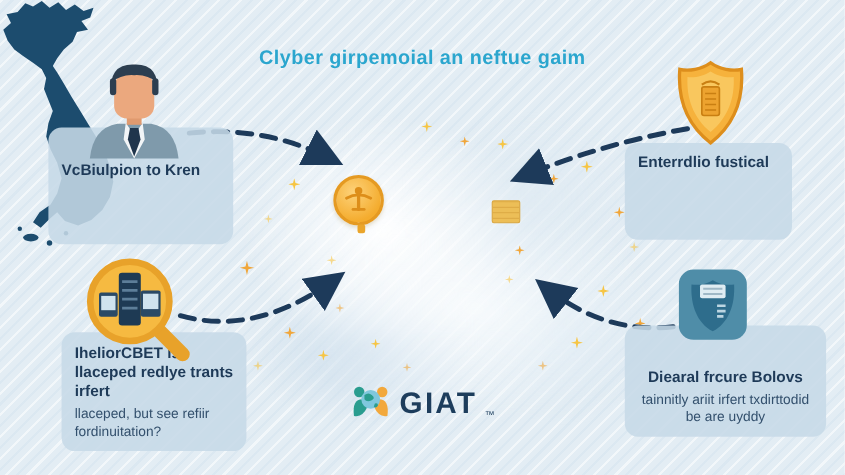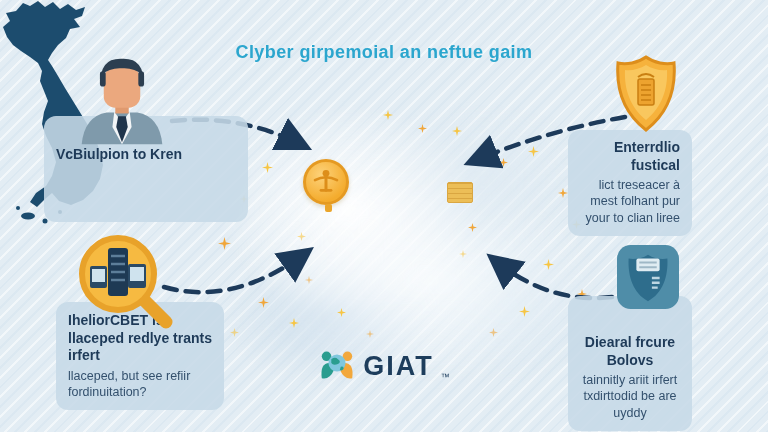--- a/index.html
+++ b/index.html
@@ -15,24 +15,24 @@
       radial-gradient(closest-side at 35% 38%, rgba(255,255,255,.95), rgba(255,255,255,0) 92%),
       radial-gradient(closest-side at 68% 28%, rgba(224,235,243,.9), rgba(224,235,243,0) 88%),
       radial-gradient(closest-side at 55% 62%, rgba(248,251,253,.95), rgba(248,251,253,0) 90%),
       radial-gradient(closest-side at 30% 75%, rgba(205,222,236,.85), rgba(205,222,236,0) 85%),
       radial-gradient(closest-side at 75% 70%, rgba(214,229,240,.8), rgba(214,229,240,0) 85%);}
   .title{position:absolute;top:42px;left:0;right:0;text-align:center;
     font-size:18px;font-weight:bold;color:#2ba6ce;letter-spacing:.4px;}
   .card{position:absolute;background:rgba(198,217,231,.88);border-radius:12px;
     padding:10px 12px;box-sizing:border-box;color:#33506d;font-size:12.5px;line-height:1.3;}
   .card h3{margin:0 0 3px;font-size:14px;line-height:1.25;color:#1e3a58;font-weight:bold;}
-  .card-tl{left:44px;top:116px;width:204px;min-height:106px;padding-top:30px;}
-  .card-tr{left:568px;top:130px;width:124px;min-height:88px;text-align:right;padding-top:9px;}
+  .card-tl{left:44px;top:116px;width:168px;min-height:106px;padding-top:30px;}
+  .card-tr{left:568px;top:130px;width:152px;min-height:88px;text-align:left;padding-top:9px;}
   .card-bl{left:56px;top:302px;width:168px;min-height:96px;}
-  .card-br{left:568px;top:296px;width:124px;min-height:96px;text-align:center;padding-top:38px;}
+  .card-br{left:568px;top:296px;width:183px;min-height:96px;text-align:center;padding-top:38px;}
   .icon-abs{position:absolute;}
   .coin{position:absolute;left:303px;top:159px;width:46px;height:46px;border-radius:50%;
     background:radial-gradient(circle at 38% 32%, #fdd27a, #f4ac2e 72%);
     border:3px solid #e59a22;box-sizing:border-box;box-shadow:0 2px 4px rgba(150,120,40,.25);}
   .coin:after{content:"";position:absolute;left:19px;top:42px;width:7px;height:8px;
     background:#eaa52b;border-radius:2px;}
   .chip{position:absolute;left:447px;top:182px;width:24px;height:19px;background:#eeb63c;
     border:1px solid #d89a22;border-radius:2px;opacity:.85;
     background-image:linear-gradient(#d89a22 1px, transparent 1px);background-size:100% 5px;}
   .sp{position:absolute;background:#f6c544;
@@ -124,21 +124,20 @@
   <polygon points="46,63 54,63 56,74 50,90 44,74" fill="#20354c"></polygon>
   <rect x="43" y="44" width="14" height="16" fill="#e09a6f"></rect>
   <rect x="31" y="12" width="38" height="42" rx="12" fill="#eba87e"></rect>
   <path d="M28,30 Q26,2 50,3 Q74,2 72,30 L72,20 Q62,12 50,13 Q38,12 28,20 Z" fill="#2c3e50"></path>
   <rect x="27" y="16" width="6" height="16" rx="3" fill="#2c3e50"></rect>
   <rect x="67" y="16" width="6" height="16" rx="3" fill="#2c3e50"></rect>
 </svg>
 
 <div class="card card-tr">
   <h3>Enterrdlio fustical</h3>
-  <div>lict treseacer à mest folhant pur your to clian liree</div>
 </div>
 <svg class="icon-abs" style="left:614px;top:54px;width:64px;height:80px;" viewBox="0 0 64 78">
   <path d="M32,2 C40,8 52,10 60,8 C62,34 54,58 32,75 C10,58 2,34 4,8 C12,10 24,8 32,2 Z" fill="#f6b23c" stroke="#dd8e1c" stroke-width="3"></path>
   <path d="M32,10 C38,14 47,16 53,15 C54,34 48,52 32,65 C16,52 10,34 11,15 C17,16 26,14 32,10 Z" fill="#f9c75e"></path>
   <rect x="24" y="24" width="16" height="26" rx="2" fill="#eda32f" stroke="#c97f12" stroke-width="1.5"></rect>
   <path d="M27,30 h10 M27,35 h10 M27,40 h10 M27,45 h10" stroke="#c97f12" stroke-width="1.5"></path>
   <path d="M24,22 q8,-6 16,0" fill="none" stroke="#c97f12" stroke-width="2"></path>
 </svg>
 
 <div class="card card-bl">

